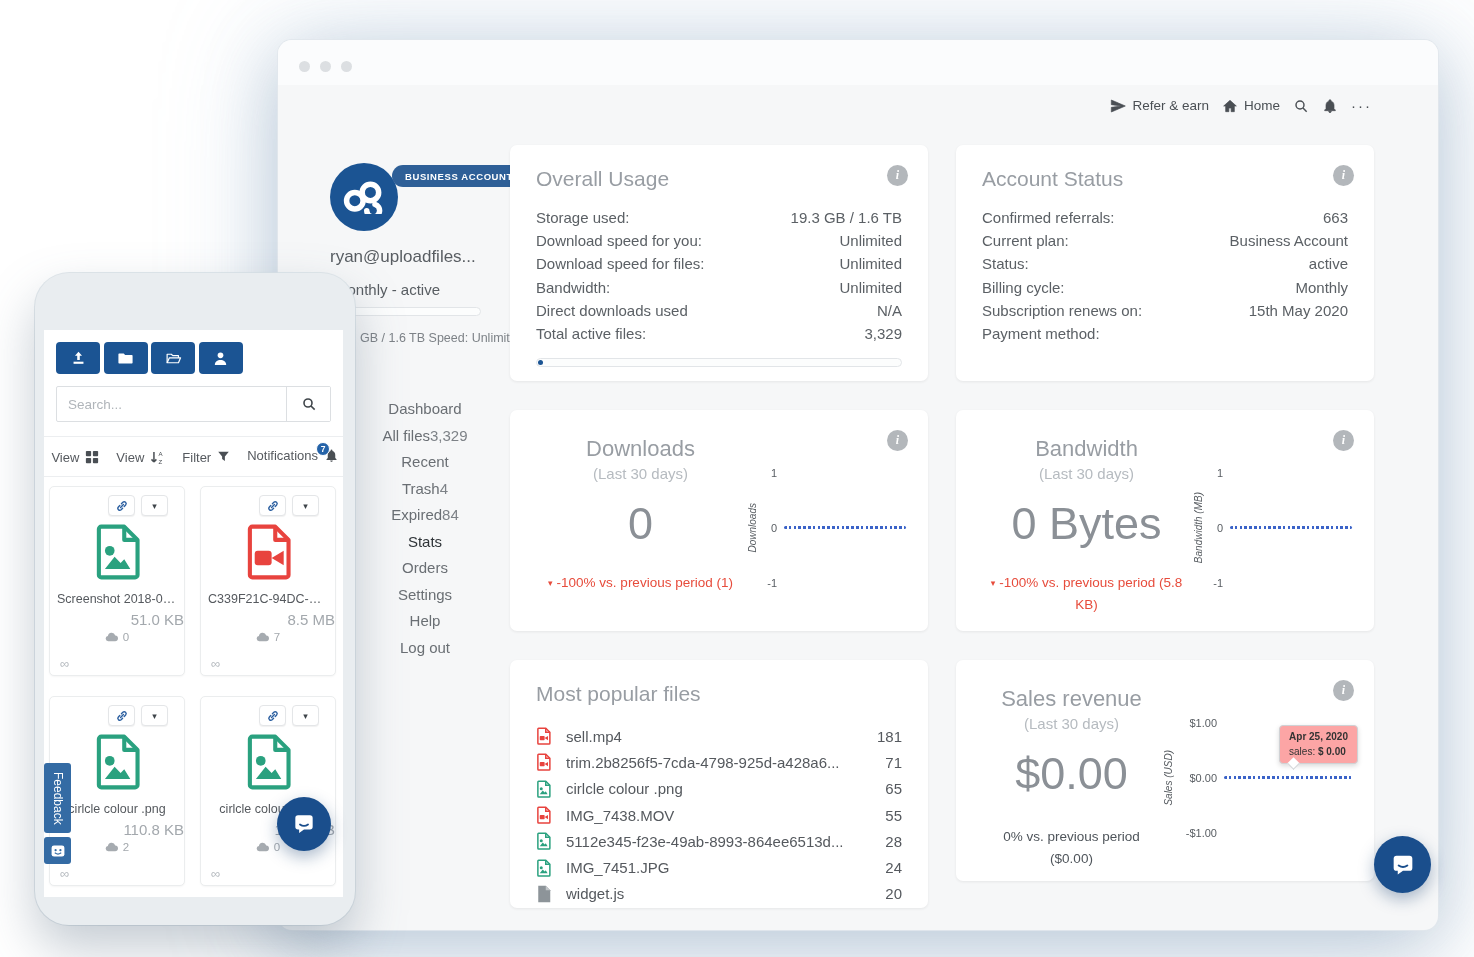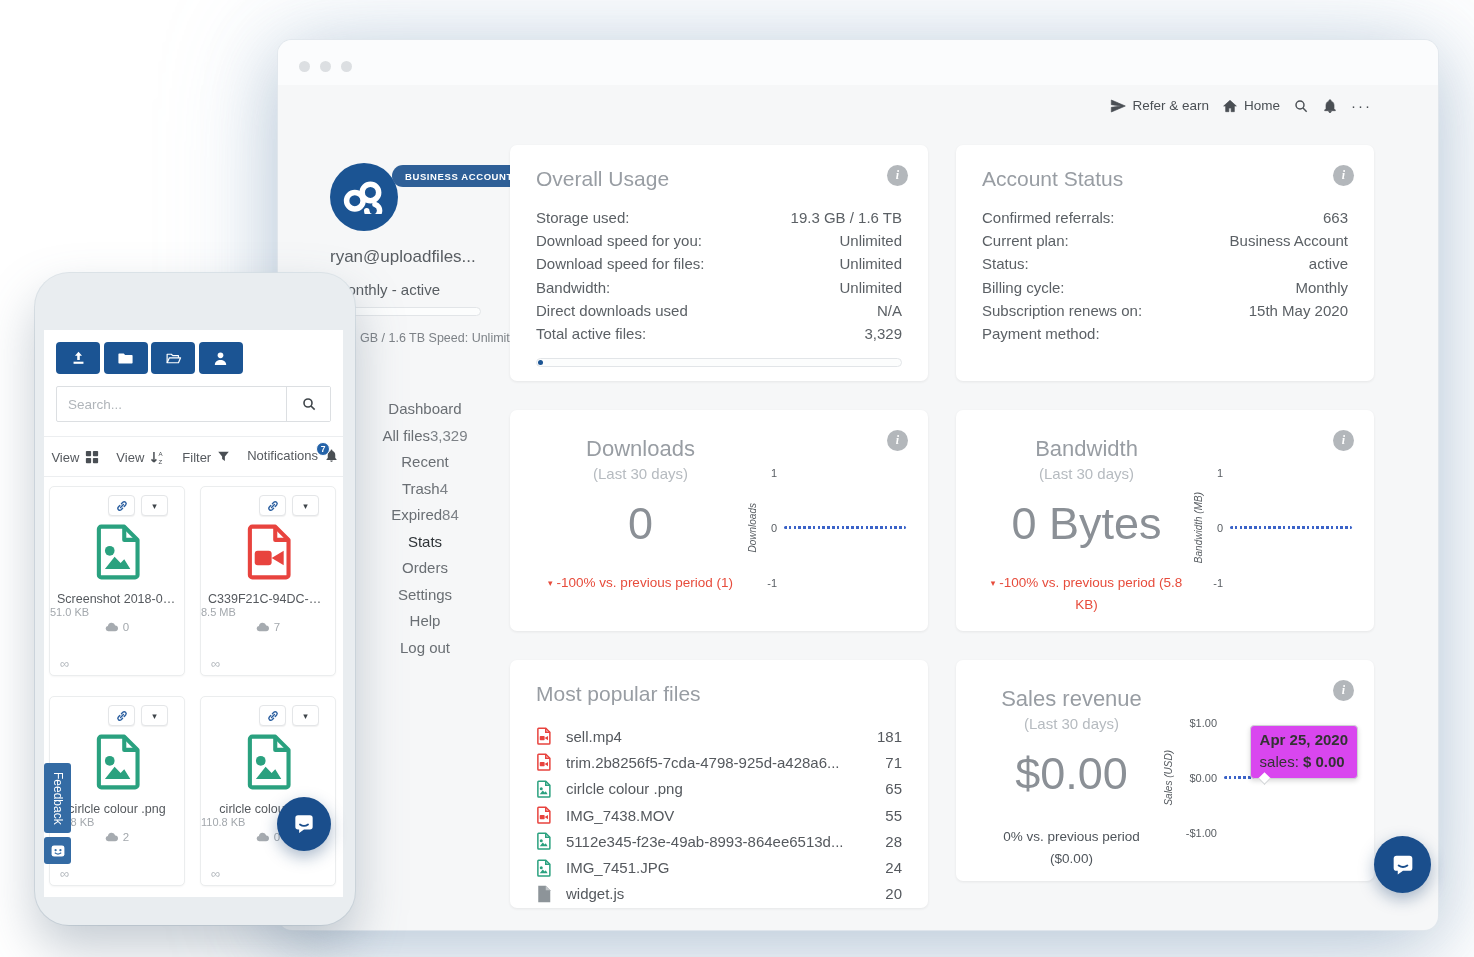--- a/index.html
+++ b/index.html
@@ -71,22 +71,22 @@
   .stat-delta .tri { font-size:9px; margin-right:4px; vertical-align:1px; }
   .stat-delta.wrap { max-width:212px; margin-left:auto; margin-right:auto; }
   .mini-chart { display:flex; align-items:center; margin-left:auto; margin-top:14px; }
   .ylab { writing-mode:vertical-rl; transform:rotate(180deg); font-size:10px; font-style:italic; color:#585d62; }
   .ticks { display:flex; flex-direction:column; justify-content:space-between; height:122px;
     font-size:11px; color:#585d62; text-align:right; margin:0 7px 0 5px; min-width:14px; }
   .plot { position:relative; width:122px; height:122px; }
   .plot.wide { width:128px; }
   .dotline { position:absolute; left:0; right:0; top:50%; margin-top:-1.5px; height:3px; border-radius:2px;
     background:repeating-linear-gradient(90deg,#3b63c8 0 2.6px, transparent 2.6px 4.8px); }
-  .tooltip { position:absolute; right:-6px; top:8px; background:#d946ef; border:1px solid #cfd2d5; border-radius:4px;
-    padding:3px 9px 4px; font-size:15px; color:#333; box-shadow:0 2px 5px rgba(0,0,0,.15); white-space:nowrap; line-height:1.5; }
+  .tooltip { position:absolute; right:-6px; top:8px; background:#fca5a5; border:1px solid #cfd2d5; border-radius:4px;
+    padding:3px 9px 4px; font-size:10px; color:#333; box-shadow:0 2px 5px rgba(0,0,0,.15); white-space:nowrap; line-height:1.5; }
   .tt-date { font-weight:bold; }
   .tt-line b { font-weight:bold; }
   .tt-arrow { position:absolute; left:9px; bottom:-5.5px; width:9px; height:9px; background:#fff;
     border-left:1px solid #cfd2d5; border-bottom:1px solid #cfd2d5; transform:rotate(-45deg); }
 
   
   .mp-list { margin-top:17px; }
   .mp-row { display:flex; align-items:center; height:26.3px; font-size:15px; color:#55595e; cursor:pointer; }
   .mp-row .fi-sm { width:15px; height:18px; flex:0 0 15px; }
   .mp-name { margin-left:15px; flex:1; white-space:nowrap; overflow:hidden; }
@@ -120,21 +120,21 @@
   .f-card { position:absolute; width:136px; height:190px; background:#fff; border:1px solid #ebedee;
     border-radius:5px; box-shadow:0 1px 2px rgba(0,0,0,.04); cursor:pointer; }
   .f-card.c2 { left:151px; }
   .f-card.r2 { top:210px; }
   .f-actions { display:flex; justify-content:flex-end; gap:6px; padding:8px 16px 0 0; }
   .f-act { width:27px; height:21px; background:#fff; border:1px solid #e4e6e8; border-radius:4px;
     box-shadow:0 1px 1px rgba(0,0,0,.06); display:flex; align-items:center; justify-content:center; cursor:pointer; }
   .f-icon { display:flex; justify-content:center; margin-top:7px; }
   .f-name { margin-top:11px; padding:0 7px; font-size:12.5px; color:#55595e; text-align:center;
     white-space:nowrap; overflow:hidden; text-overflow:ellipsis; }
-  .f-size { font-size:11px; color:#a3a8ad; text-align:left; }
+  .f-size { margin-top:5px; font-size:15px; color:#a3a8ad; text-align:right; }
   .f-dl { margin-top:3px; display:flex; justify-content:center; align-items:center; gap:5px;
     font-size:11.5px; color:#a3a8ad; }
   .f-inf { position:absolute; left:10px; bottom:4px; font-size:13px; color:#b5babf; }
 
   
   .feedback { position:absolute; left:44px; top:763px; width:27px; height:70px; background:#346ba4;
     border-radius:3px; display:flex; align-items:center; justify-content:center; cursor:pointer; z-index:6; }
   .feedback span { writing-mode:vertical-rl; text-orientation:sideways; font-size:12px; color:#fff; }
   .fb-bot { position:absolute; left:44px; top:837px; width:27px; height:27px; background:#346ba4;
     border-radius:3px; display:flex; align-items:center; justify-content:center; cursor:pointer; z-index:6; }

